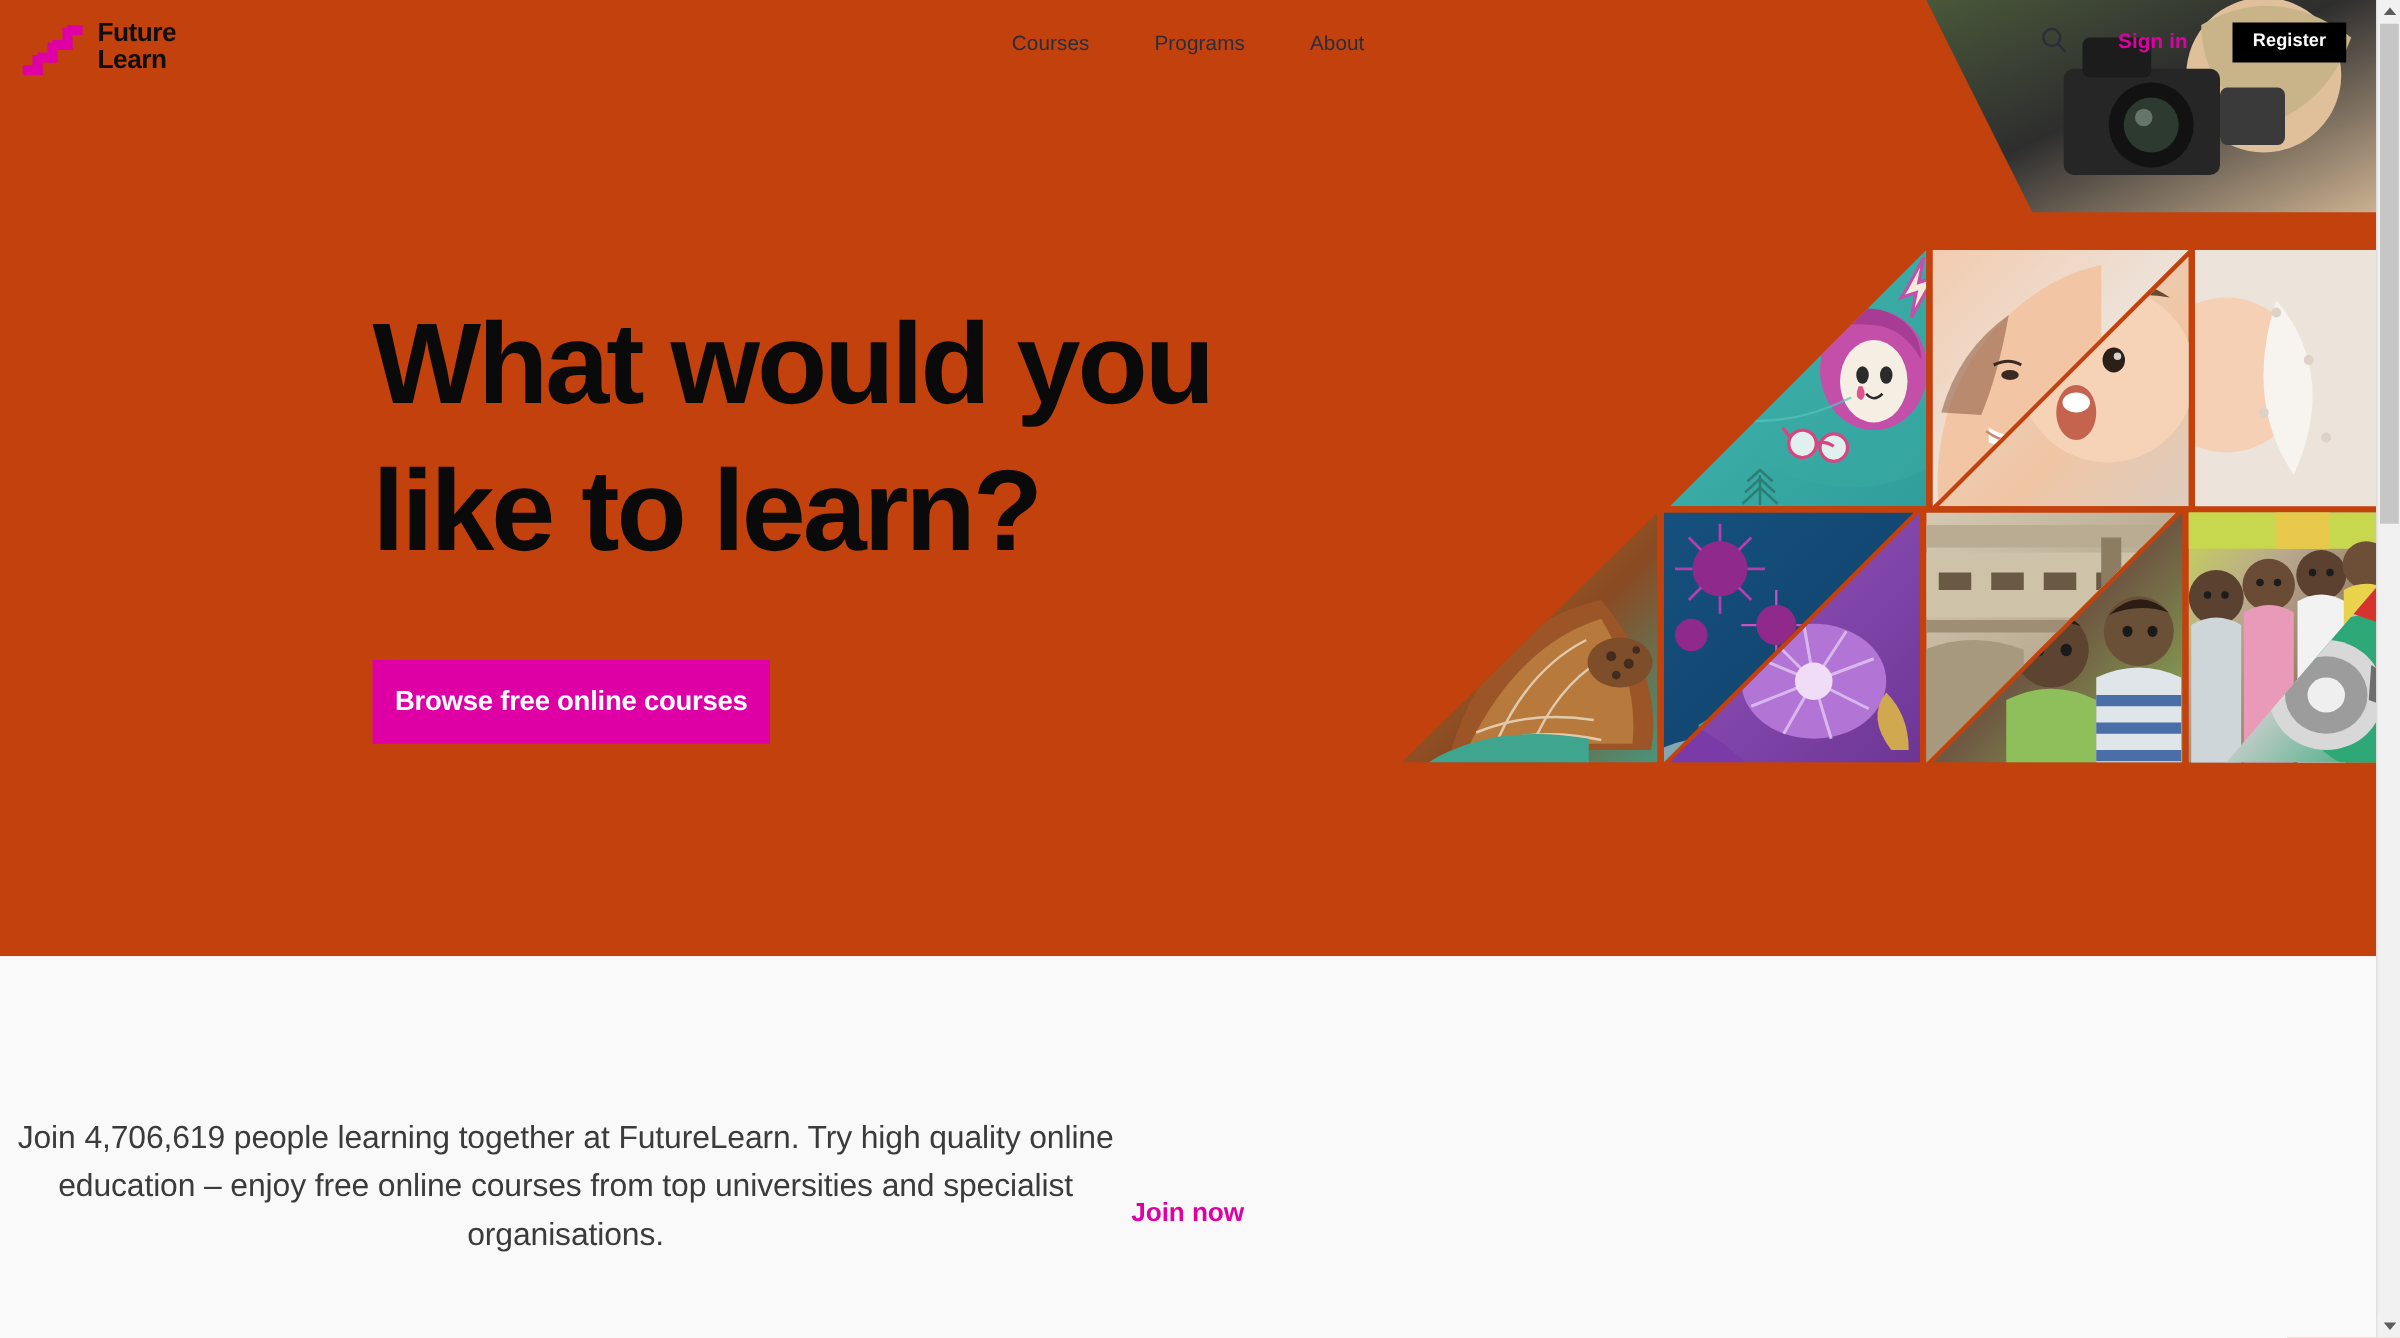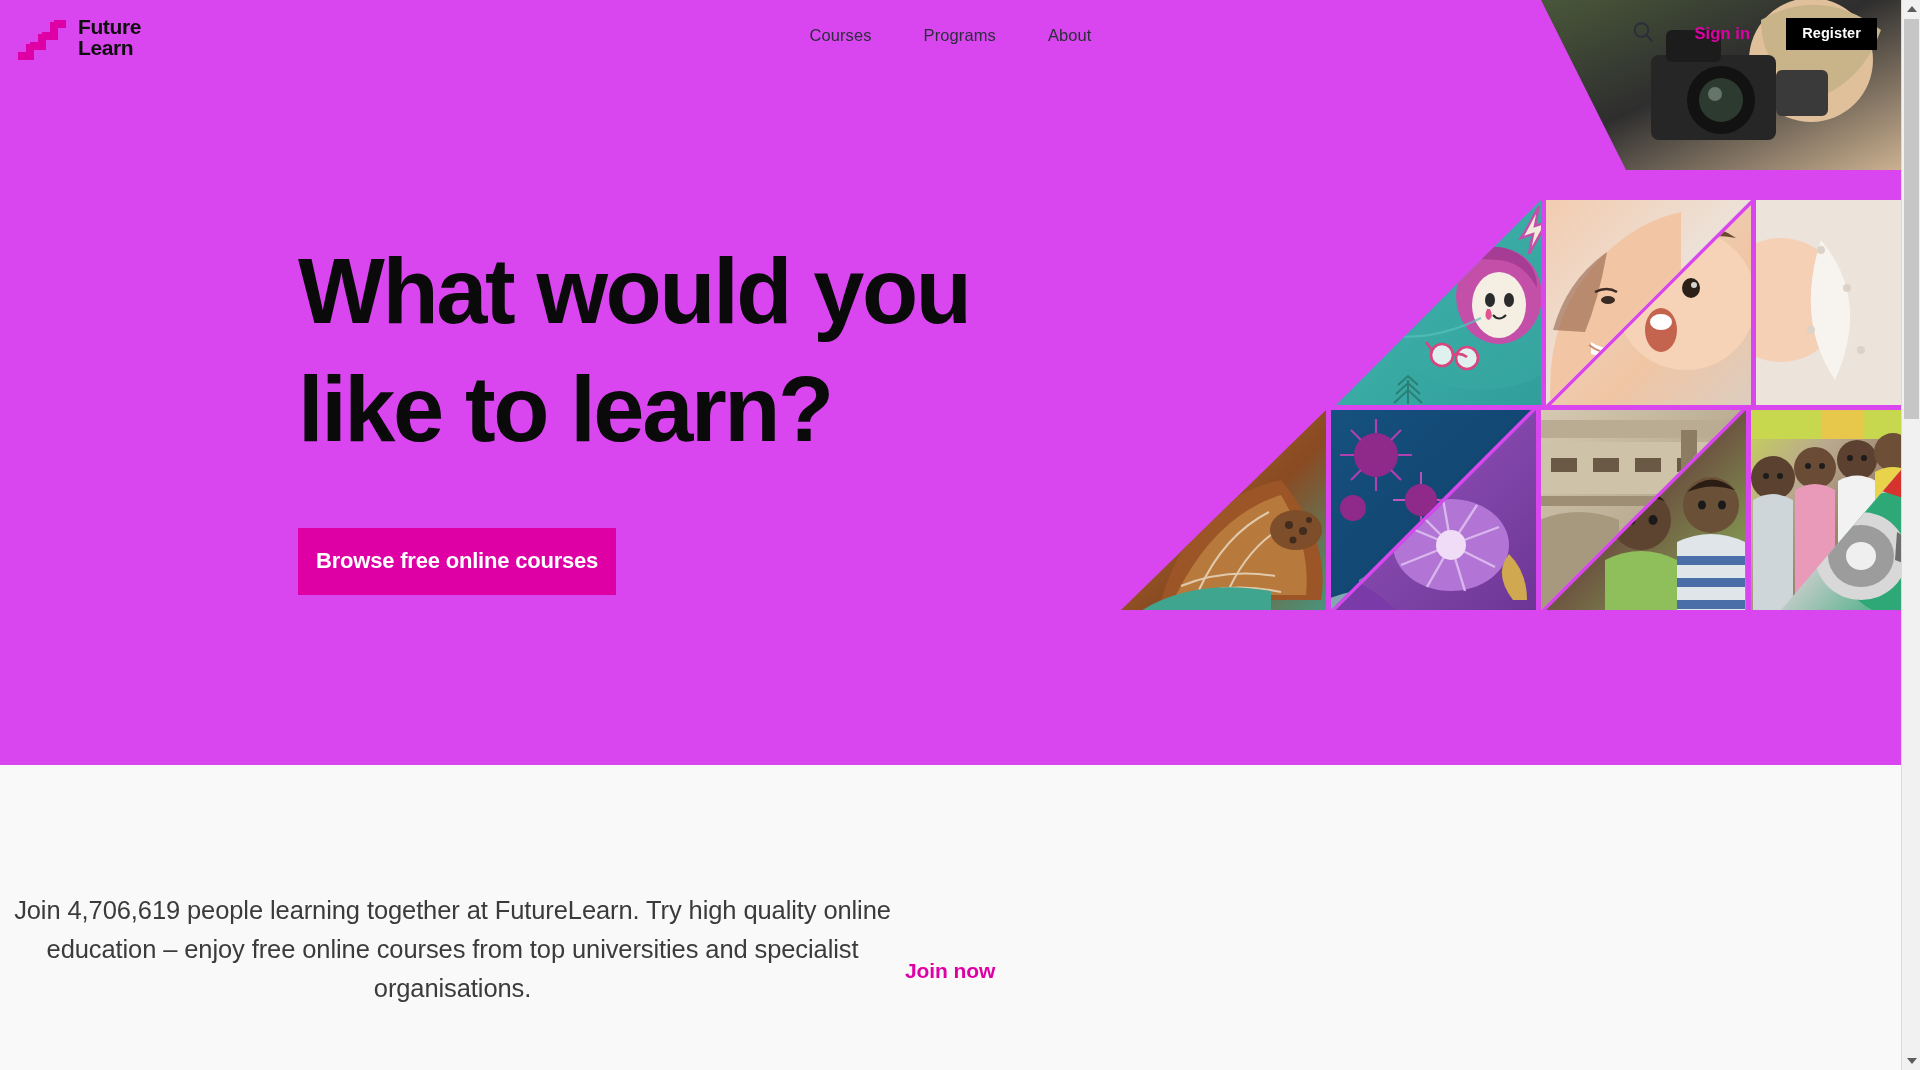--- a/index.html
+++ b/index.html
@@ -71,21 +71,21 @@
     border:none; cursor:pointer;
     padding:8px 16px 9px;
     letter-spacing:0.1px;
     line-height:1;
   }
 
   
   .hero {
     position:absolute; top:0; left:0;
     width:1901px; height:765px;
-    background:#d946ef;
+    background:#c2410c;
     overflow:hidden;
   }
   .hero-copy {
     position:absolute; left:298px; top:232px;
     z-index:20;
   }
   .hero-title {
     font-family:"Liberation Sans", sans-serif;
     font-weight:bold;
     font-size:92px;

